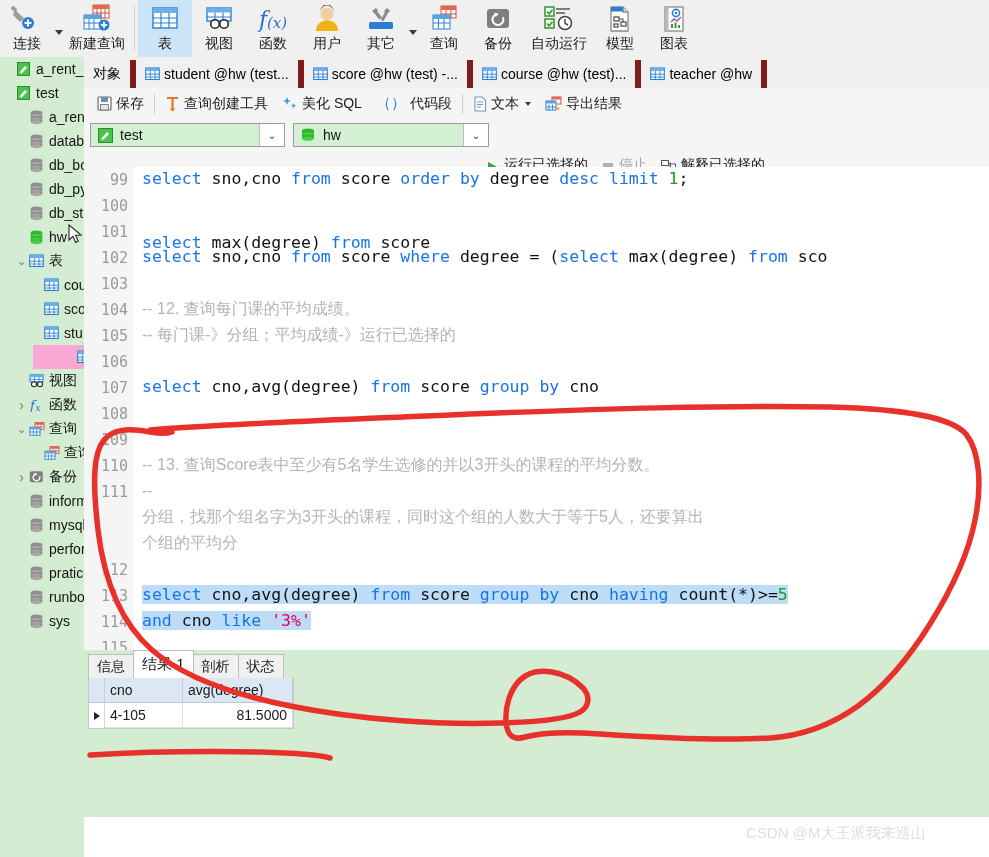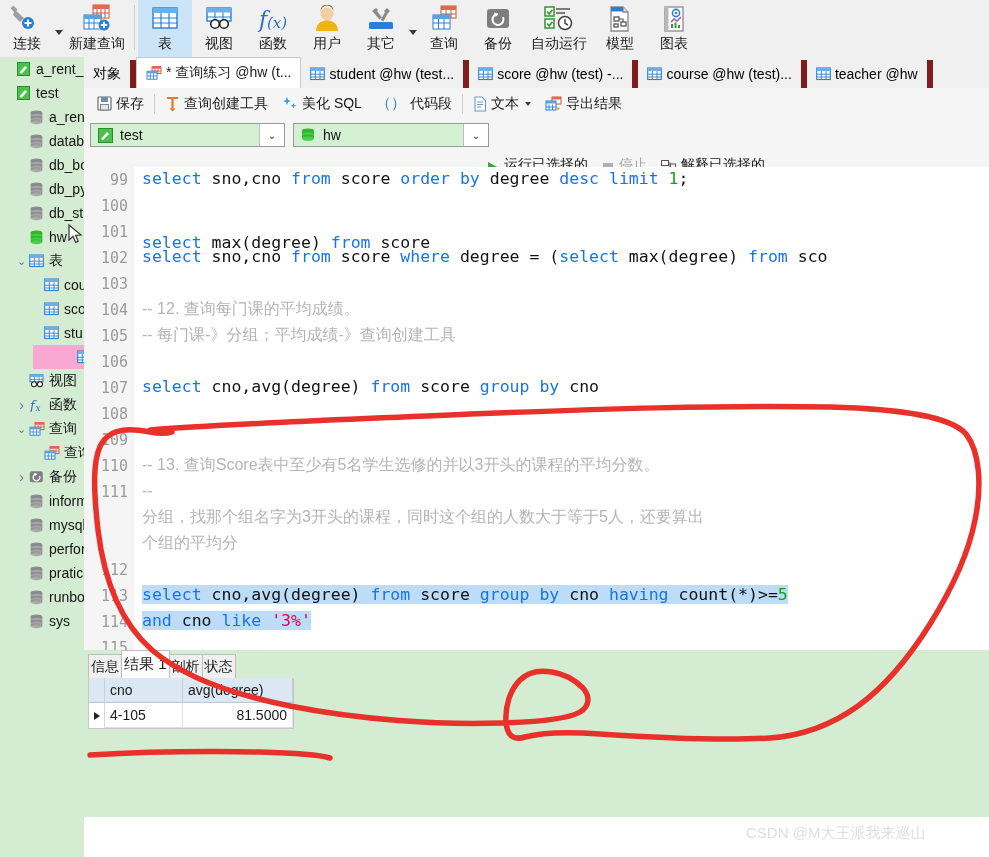--- a/index.html
+++ b/index.html
@@ -111,21 +111,21 @@
   }
   .cmt{color:#b4b4b4;font-family:"Liberation Sans","DejaVu Sans",sans-serif;font-size:16px;}
   .kw{color:#1874e8;}
   .num{color:#17a020;}
   .str{color:#e8004a;}
   .sel-code{background:#bcdcf7;}
 
   
   #resultpanel{position:absolute;left:0;top:593px;width:905px;height:207px;background:#d4ecd2;}
   #restabs{position:absolute;left:0;top:0;height:28px;display:flex;align-items:flex-end;padding-left:4px;}
-  .rtab{height:24px;display:flex;align-items:center;padding:0 2px;font-size:14px;color:#1a1a1a;
+  .rtab{height:24px;display:flex;align-items:center;padding:0 8px;font-size:14px;color:#1a1a1a;
         background:#f0f0f0;border:1px solid #bdbdbd;border-bottom:none;margin-right:-1px;box-sizing:border-box;}
   .rtab.active{background:#ffffff;height:28px;font-size:15px;}
   #grid{position:absolute;left:4px;top:28px;width:206px;background:#ffffff;border:1px solid #c6c6c6;
         border-top:none;box-sizing:border-box;}
   .grid-row{display:flex;height:25px;box-sizing:border-box;}
   .grid-ind{width:16px;flex:0 0 16px;border-right:1px solid #d6d6d6;box-sizing:border-box;
             display:flex;align-items:center;justify-content:center;background:#ffffff;}
   .gh{background:#dbe7f2;border-bottom:1px solid #b9c7d4;border-right:1px solid #c6ced6;
       font-size:14px;color:#1a1a1a;display:flex;align-items:center;padding-left:5px;box-sizing:border-box;}
   .gc{background:#ffffff;border-bottom:1px solid #e0e0e0;border-right:1px solid #e0e0e0;
@@ -639,33 +639,20 @@
   <svg style="position:absolute;left:68px;top:167px;" width="16" height="22" viewBox="0 0 16 22">
     <path d="M1 1 L1 16 L5 12.2 L7.7 18.4 L10.2 17.3 L7.6 11.3 L13 11 Z" fill="#fff" stroke="#333" stroke-width="1.2"></path>
   </svg>
 </div>
 
 <div id="rightpane">
 
   <div id="tabstrip">
       <div class="tab first">
         <span>对象</span>
-      </div>
-      <div class="tab active">
-        <span style="display: inline-flex;">
-          <svg width="16" height="14" viewBox="0 0 16 14">
-            <rect x="6" y="0.6" width="9" height="7" fill="#fff" stroke="#d94f35" stroke-width="0.9"></rect>
-            <rect x="6" y="0.6" width="9" height="2.2" fill="#e06a4f"></rect>
-            <path d="M9 2.8v4.8M12 2.8v4.8M6 5h9" stroke="#d94f35" stroke-width="0.8"></path>
-            <rect x="1" y="5.2" width="10" height="8" fill="#fff" stroke="#2a7fd4" stroke-width="0.9"></rect>
-            <rect x="1" y="5.2" width="10" height="2.2" fill="#5ba3e0"></rect>
-            <path d="M4.3 7.4v5.8M7.6 7.4v5.8M1 10h10" stroke="#2a7fd4" stroke-width="0.8"></path>
-          </svg>
-        </span>
-        <span>* 查询练习 @hw (t...</span>
       </div>
       <div class="tab">
         <span style="display: inline-flex;">
           <svg width="15" height="14" viewBox="0 0 15 14">
             <rect x="0.7" y="1" width="13.6" height="11.5" fill="#fff" stroke="#2a7fd4" stroke-width="1.1"></rect>
             <rect x="0.7" y="1" width="13.6" height="3" fill="#6bb0e8"></rect>
             <path d="M5.3 4v8.5M10 4v8.5M0.7 7.2h13.6M0.7 10h13.6" stroke="#2a7fd4" stroke-width="0.9"></path>
           </svg>
         </span>
         <span>student @hw (test...</span>
@@ -820,21 +807,21 @@
         <div class="ln" style="top: 394px;">112</div>
         <div class="ln" style="top: 420px;">113</div>
         <div class="ln" style="top: 446px;">114</div>
         <div class="ln" style="top: 472px;">115</div>
       </div>
     <div id="code-lines">
         <div class="code" style="top: 2px;"><span><span class="kw">select </span><span>sno,cno </span><span class="kw">from </span><span>score </span><span class="kw">order </span><span class="kw">by </span><span>degree </span><span class="kw">desc </span><span class="kw">limit </span><span class="num">1</span><span>;</span></span></div>
         <div class="code" style="top: 66px;"><span><span class="kw">select </span><span>max(degree) </span><span class="kw">from </span><span>score</span></span></div>
         <div class="code" style="top: 80px;"><span><span class="kw">select </span><span>sno,cno </span><span class="kw">from </span><span>score </span><span class="kw">where </span><span>degree = (</span><span class="kw">select </span><span>max(degree) </span><span class="kw">from </span><span>sco</span></span></div>
         <div class="code" style="top: 132px;"><span><span class="cmt">-- 12. 查询每门课的平均成绩。</span></span></div>
-        <div class="code" style="top: 158px;"><span><span class="cmt">-- 每门课-》分组；平均成绩-》查询创建工具</span></span></div>
+        <div class="code" style="top: 158px;"><span><span class="cmt">-- 每门课-》分组；平均成绩-》运行已选择的</span></span></div>
         <div class="code" style="top: 210px;"><span><span class="kw">select </span><span>cno,avg(degree) </span><span class="kw">from </span><span>score </span><span class="kw">group </span><span class="kw">by </span><span>cno</span></span></div>
         <div class="code" style="top: 288px;"><span><span class="cmt">-- 13. 查询Score表中至少有5名学生选修的并以3开头的课程的平均分数。</span></span></div>
         <div class="code" style="top: 314px;"><span><span class="cmt">--</span></span></div>
         <div class="code" style="top: 340px;"><span><span class="cmt">分组，找那个组名字为3开头的课程，同时这个组的人数大于等于5人，还要算出</span></span></div>
         <div class="code" style="top: 366px;"><span><span class="cmt">个组的平均分</span></span></div>
         <div class="code" style="top: 418px;"><span class="sel-code"><span class="kw">select </span><span>cno,avg(degree) </span><span class="kw">from </span><span>score </span><span class="kw">group </span><span class="kw">by </span><span>cno </span><span class="kw">having </span><span>count(*)&gt;=</span><span class="num">5</span></span></div>
         <div class="code" style="top: 444px;"><span class="sel-code"><span class="kw">and </span><span>cno </span><span class="kw">like </span><span class="str">'3%'</span></span></div>
       </div>
   </div>
 

